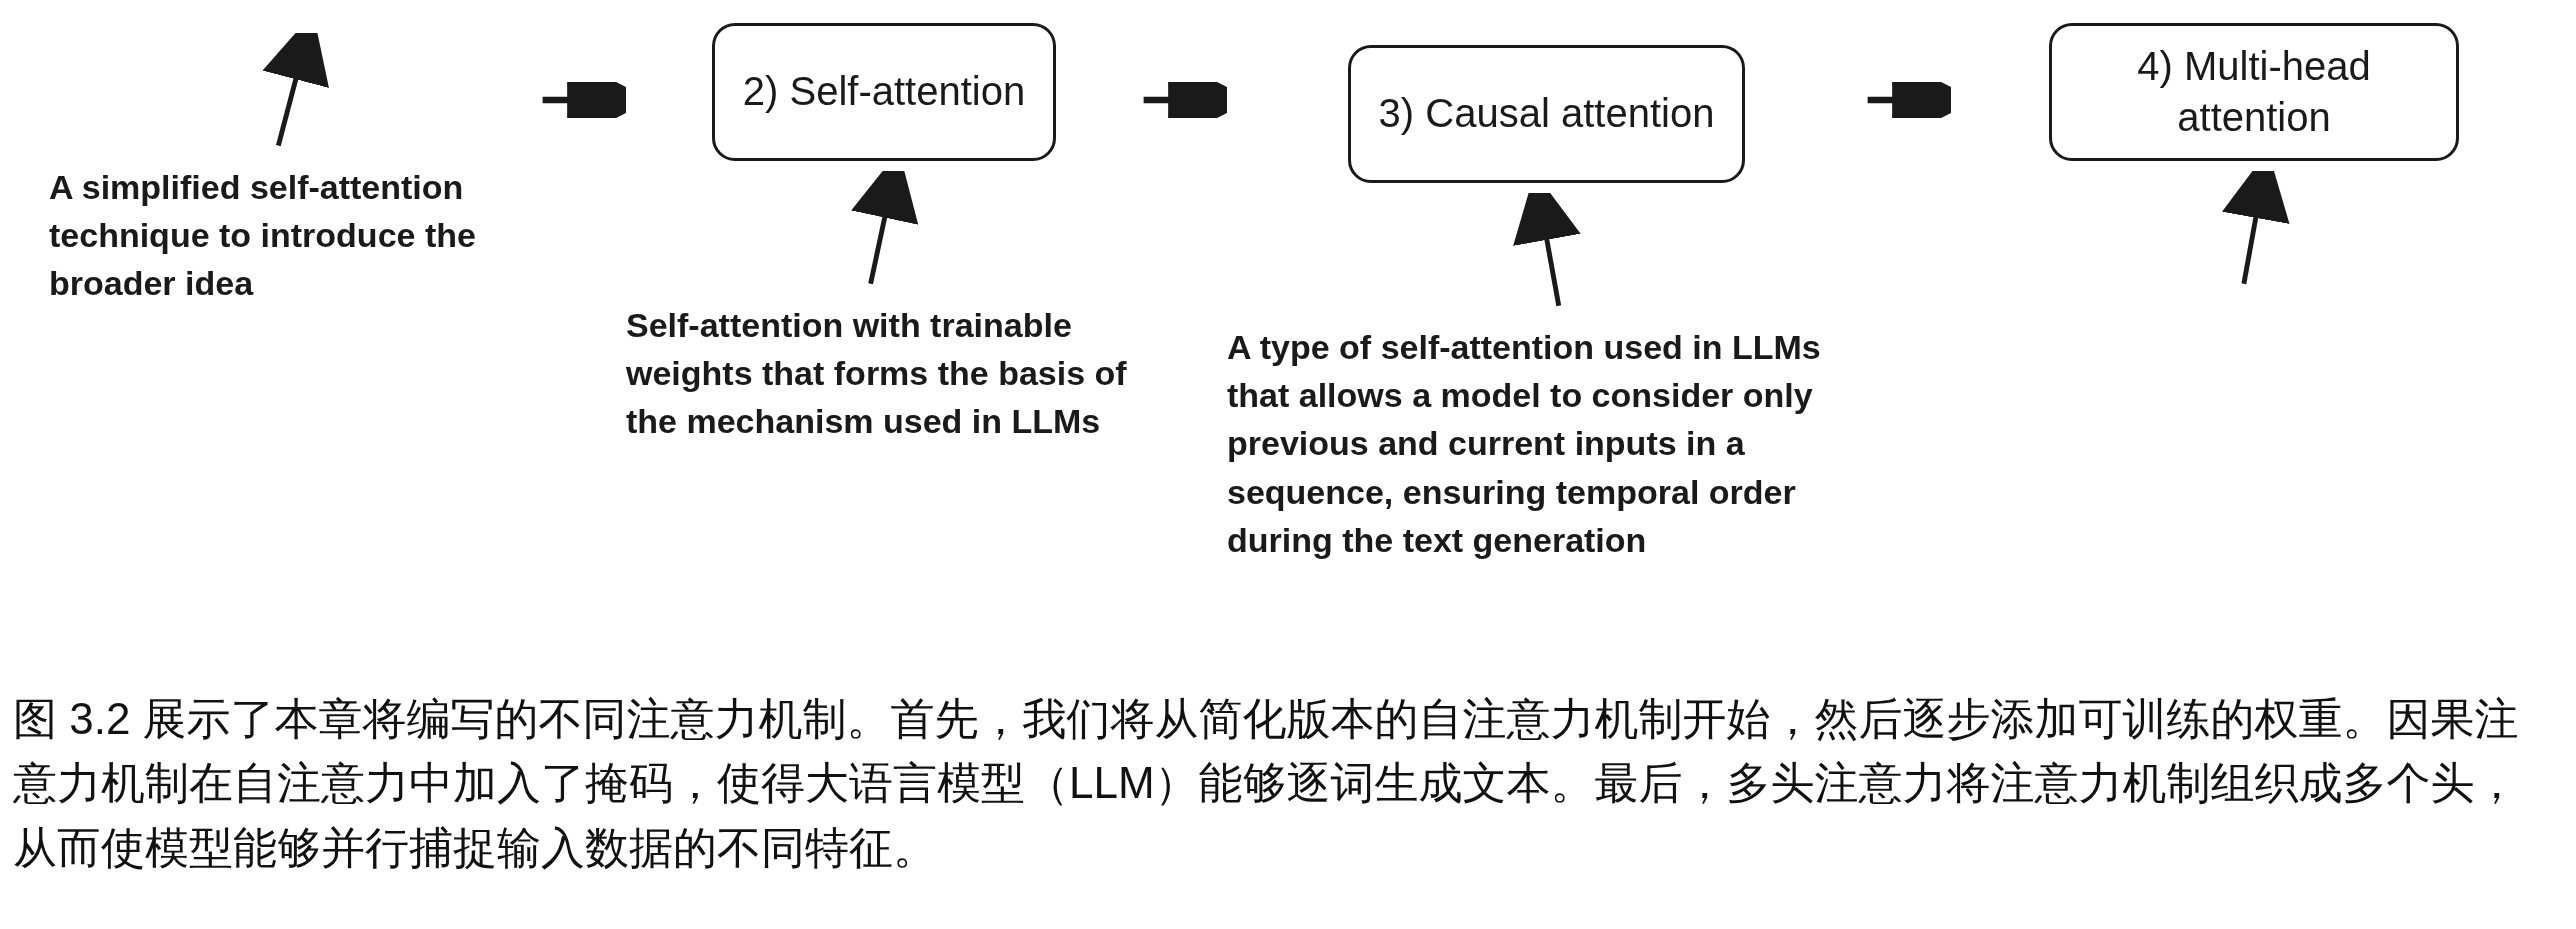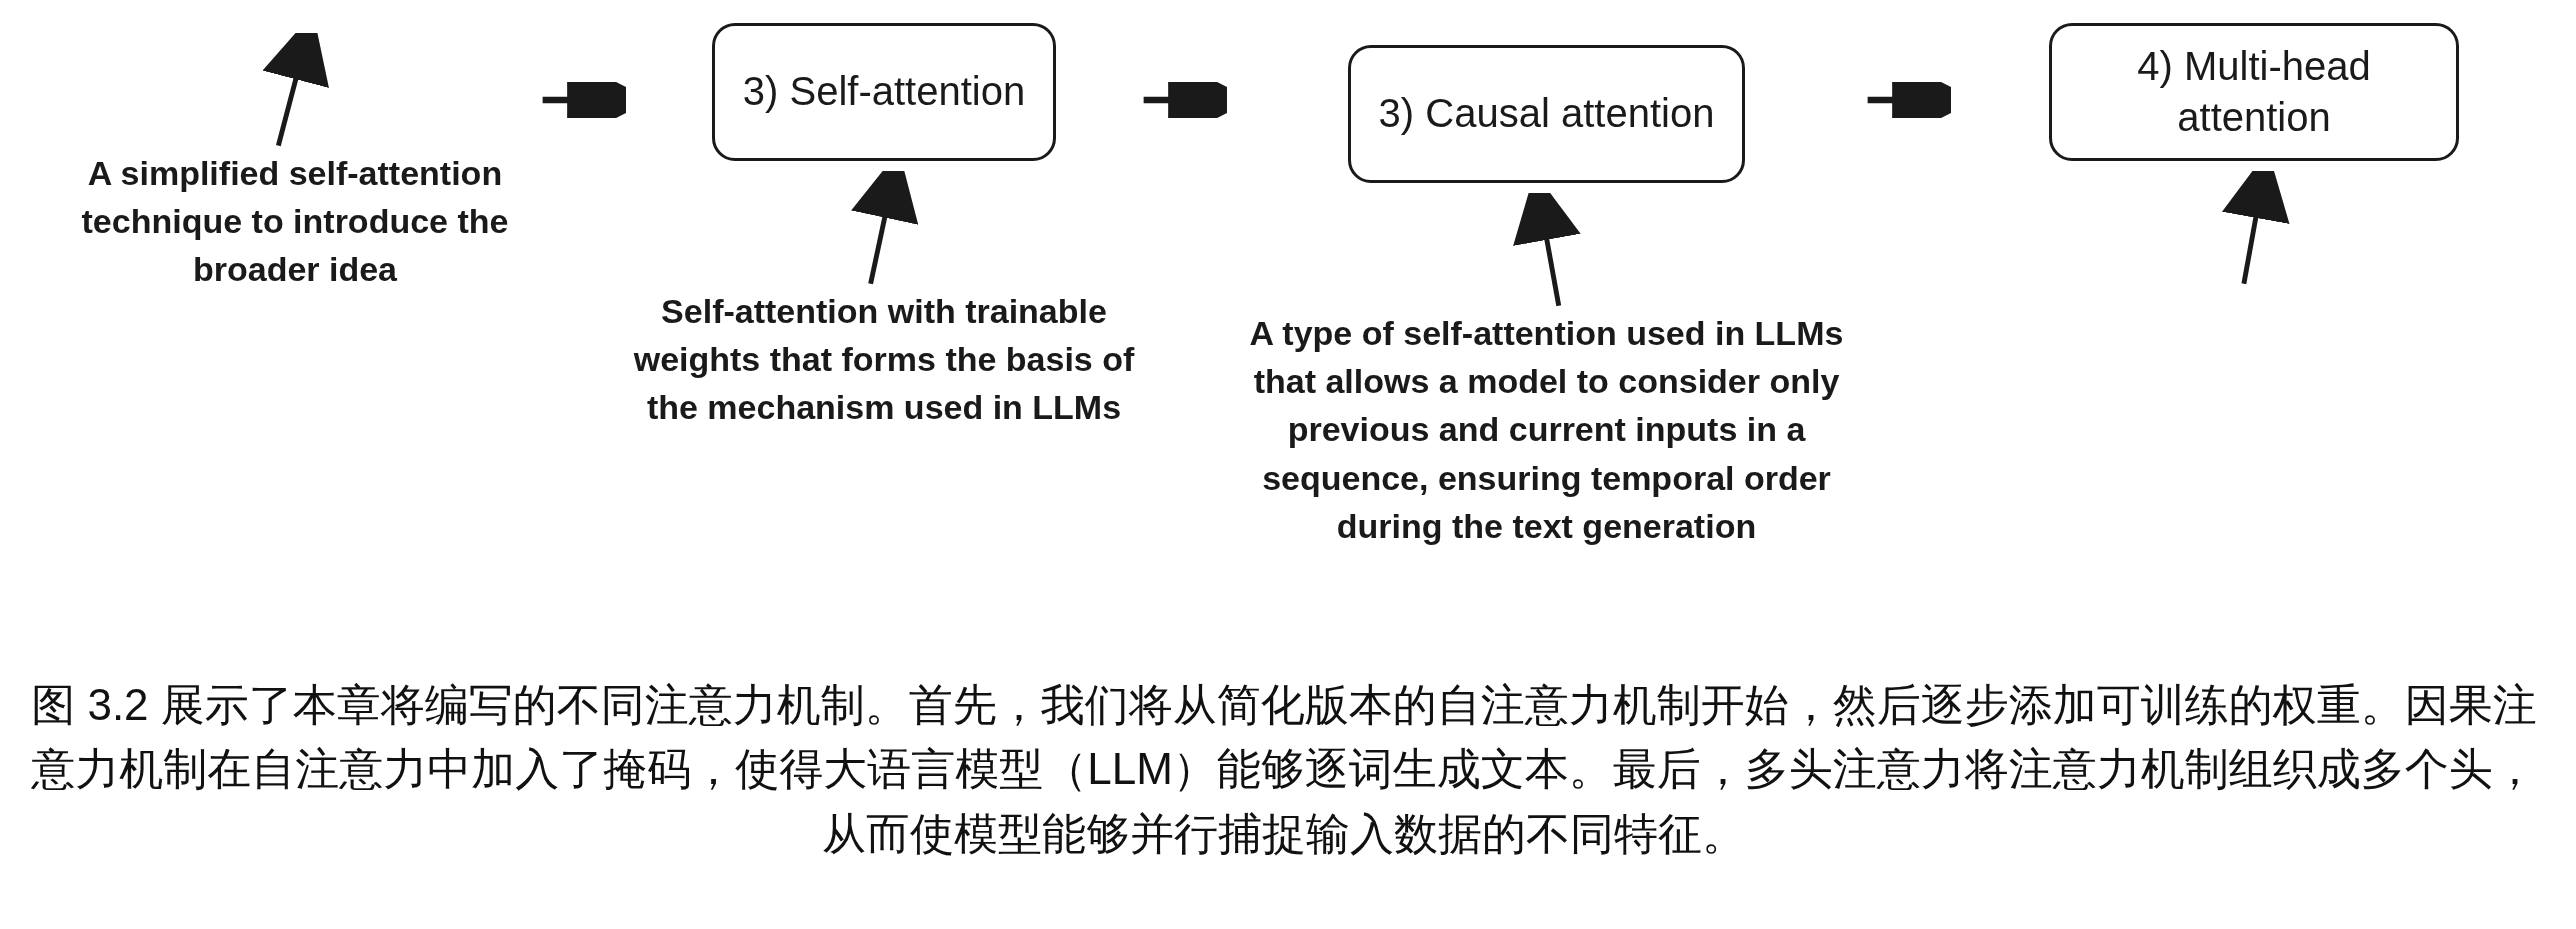--- a/index.html
+++ b/index.html
@@ -53,30 +53,30 @@
     margin-top: 59px;
   }
   .slant-arrow {
     margin-top: 9.8px;
     height: 116px;
   }
   .desc {
     font-weight: bold;
     font-size: 34px;
     line-height: 1.42;
-    text-align: center;
-    margin-top: 0;
+    text-align: left;
+    margin-top: 14px;
     max-width: 100%;
   }
   .caption {
     font-size: 44px;
     line-height: 1.46;
     color: #111111;
     margin: 123px 21px 0 13px;
-    text-align: center;
+    text-align: left;
   }
   svg line, svg path { stroke: #1a1a1a; }
   svg polygon, svg marker path { fill: #1a1a1a; stroke: none; }
 </style>
 </head>
 <body>
 
 <div class="diagram">
 
   <div class="stage-col col1">
@@ -95,21 +95,21 @@
     <defs>
       <marker id="h1" markerWidth="13" markerHeight="13" refX="6" refY="6.5" orient="auto">
         <path d="M0,0 L13,6.5 L0,13 z"></path>
       </marker>
     </defs>
     <line x1="2" y1="22" x2="80" y2="22" stroke-width="8" marker-end="url(#h1)"></line>
   </svg>
 
   <div class="stage-col col2">
     <div class="box">
-      <span>3) Self-attention</span>
+      <span>2) Self-attention</span>
     </div>
     <svg class="slant-arrow" width="107" height="116" viewBox="0 0 130 142">
       <defs>
         <marker id="a2" markerWidth="14" markerHeight="14" refX="7" refY="7" orient="auto">
           <path d="M0,0 L14,7 L0,14 z"></path>
         </marker>
       </defs>
       <line x1="48" y1="138" x2="74" y2="16" stroke-width="6" marker-end="url(#a2)"></line>
     </svg>
     <div class="desc">Self-attention with trainable weights that forms the basis of the mechanism used in LLMs</div>

